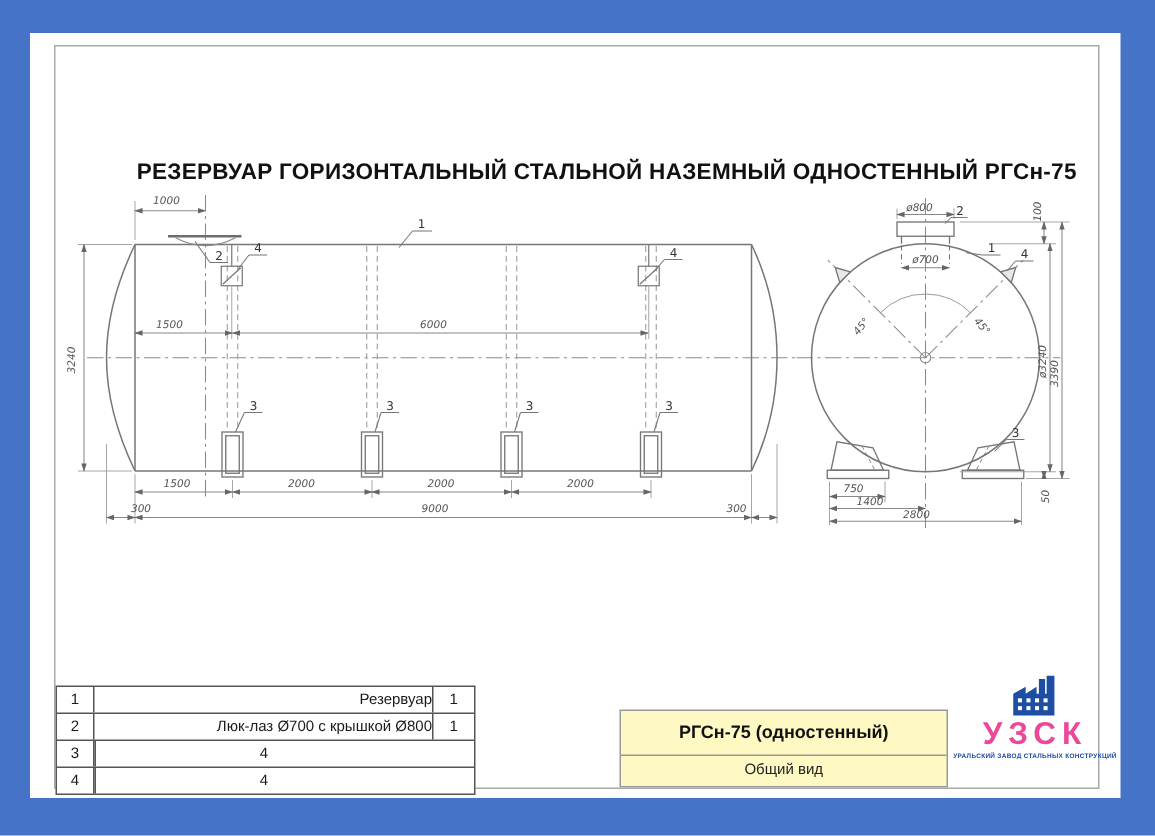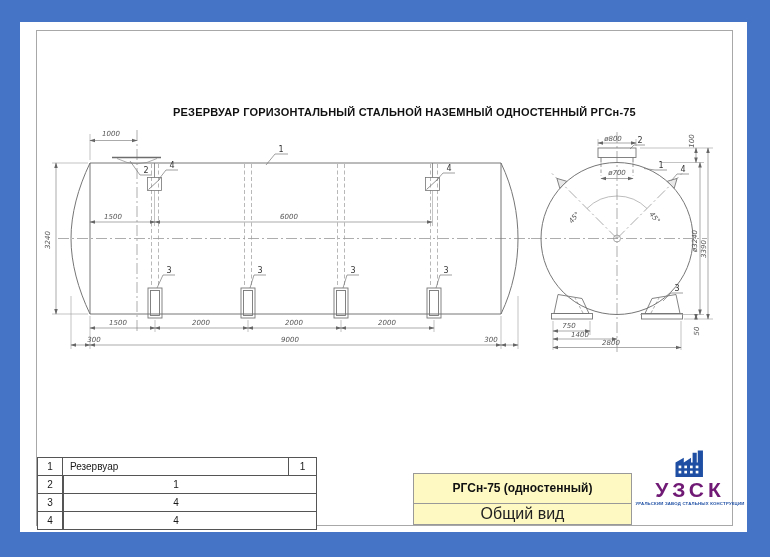--- a/index.html
+++ b/index.html
@@ -1,37 +1,37 @@
 <!DOCTYPE html>
 <html><head>
 <meta charset="utf-8">
 <style>
   html,body{margin:0;padding:0;}
   body{width:770px;height:557px;background:#4573c5;position:relative;overflow:hidden;
        font-family:"Liberation Sans",sans-serif;}
   .page{position:absolute;left:20px;top:22px;width:727px;height:510px;background:#ffffff;}
   .frame{position:absolute;left:16px;top:8px;width:695px;height:494px;border:1px solid #a8a8a8;}
   .doc-title{position:absolute;left:36px;top:84px;width:697px;text-align:center;
-             font-size:11px;font-weight:bold;color:#111;letter-spacing:.2px;}
+             font-size:15px;font-weight:bold;color:#111;letter-spacing:.2px;}
   svg.drawing{position:absolute;left:-20px;top:-22px;width:770px;height:557px;}
   .dim{font:italic 7px "DejaVu Sans",sans-serif;fill:#555;}
   .callout{font:8px "DejaVu Sans",sans-serif;fill:#333;}
   
   .parts{position:absolute;left:17px;top:435px;width:278px;border:1px solid #555;background:#fff;}
   .parts .row{display:grid;grid-template-columns:25px 1fr 28px;height:17px;line-height:17px;
               border-top:1px solid #555;font-size:10px;color:#1a1a1a;}
   .parts .row:first-child{border-top:none;}
   .parts .c-num,.parts .c-qty{text-align:center;border-right:1px solid #555;}
   .parts .c-qty{border-right:none;border-left:1px solid #555;}
-  .parts .c-name{padding-left:7px;white-space:nowrap;overflow:hidden;}
+  .parts .c-name{padding-left:7px;white-space:nowrap;overflow:hidden;text-align:right;}
   
   .tblock{position:absolute;left:393px;top:451px;width:217px;height:50px;border:1px solid #999;background:#fef9c3;}
   .tblock .model{height:29px;line-height:29px;text-align:center;font-size:12px;font-weight:bold;
                  color:#111;border-bottom:1px solid #999;}
-  .tblock .view{height:20px;line-height:20px;text-align:center;font-size:16px;color:#222;}
+  .tblock .view{height:20px;line-height:20px;text-align:center;font-size:10px;color:#222;}
   
   .logo{position:absolute;left:621px;top:427px;width:98px;height:76px;display:flex;
         flex-direction:column;align-items:center;justify-content:flex-start;}
   .logo .abbr{font-size:21px;font-weight:bold;letter-spacing:4px;line-height:22px;margin-top:1px;}
   .logo .tagline{font-size:4.3px;letter-spacing:.2px;font-weight:bold;white-space:nowrap;}
 </style>
 </head>
 <body>
 
 <div class="page">
@@ -258,20 +258,21 @@
   </svg>
 
   <div class="parts">
     <div class="row">
       <div class="c-num">1</div>
       <div class="c-name">Резервуар</div>
       <div class="c-qty">1</div>
     </div>
     <div class="row">
       <div class="c-num">2</div>
+      <div class="c-name">Люк-лаз Ø700 с крышкой Ø800</div>
       <div class="c-qty">1</div>
     </div>
     <div class="row">
       <div class="c-num">3</div>
       <div class="c-qty">4</div>
     </div>
     <div class="row">
       <div class="c-num">4</div>
       <div class="c-qty">4</div>
     </div>
@@ -289,16 +290,16 @@
         <rect x="5" y="16" width="2.6" height="2.6"></rect>
           <rect x="10.5" y="16" width="2.6" height="2.6"></rect>
         <rect x="16" y="16" width="2.6" height="2.6"></rect>
           <rect x="21.5" y="16" width="2.6" height="2.6"></rect>
         <rect x="5" y="21" width="2.6" height="2.6"></rect>
           <rect x="10.5" y="21" width="2.6" height="2.6"></rect>
         <rect x="16" y="21" width="2.6" height="2.6"></rect>
           <rect x="21.5" y="21" width="2.6" height="2.6"></rect>
       </g>
     </svg>
-    <div class="abbr" style="color:#701a75">УЗСК</div>
+    <div class="abbr" style="color:#ec4899">УЗСК</div>
     <div class="tagline" style="color:#1d4ea3">УРАЛЬСКИЙ ЗАВОД СТАЛЬНЫХ КОНСТРУКЦИЙ</div>
   </div>
 </div>
 
 </body></html>

